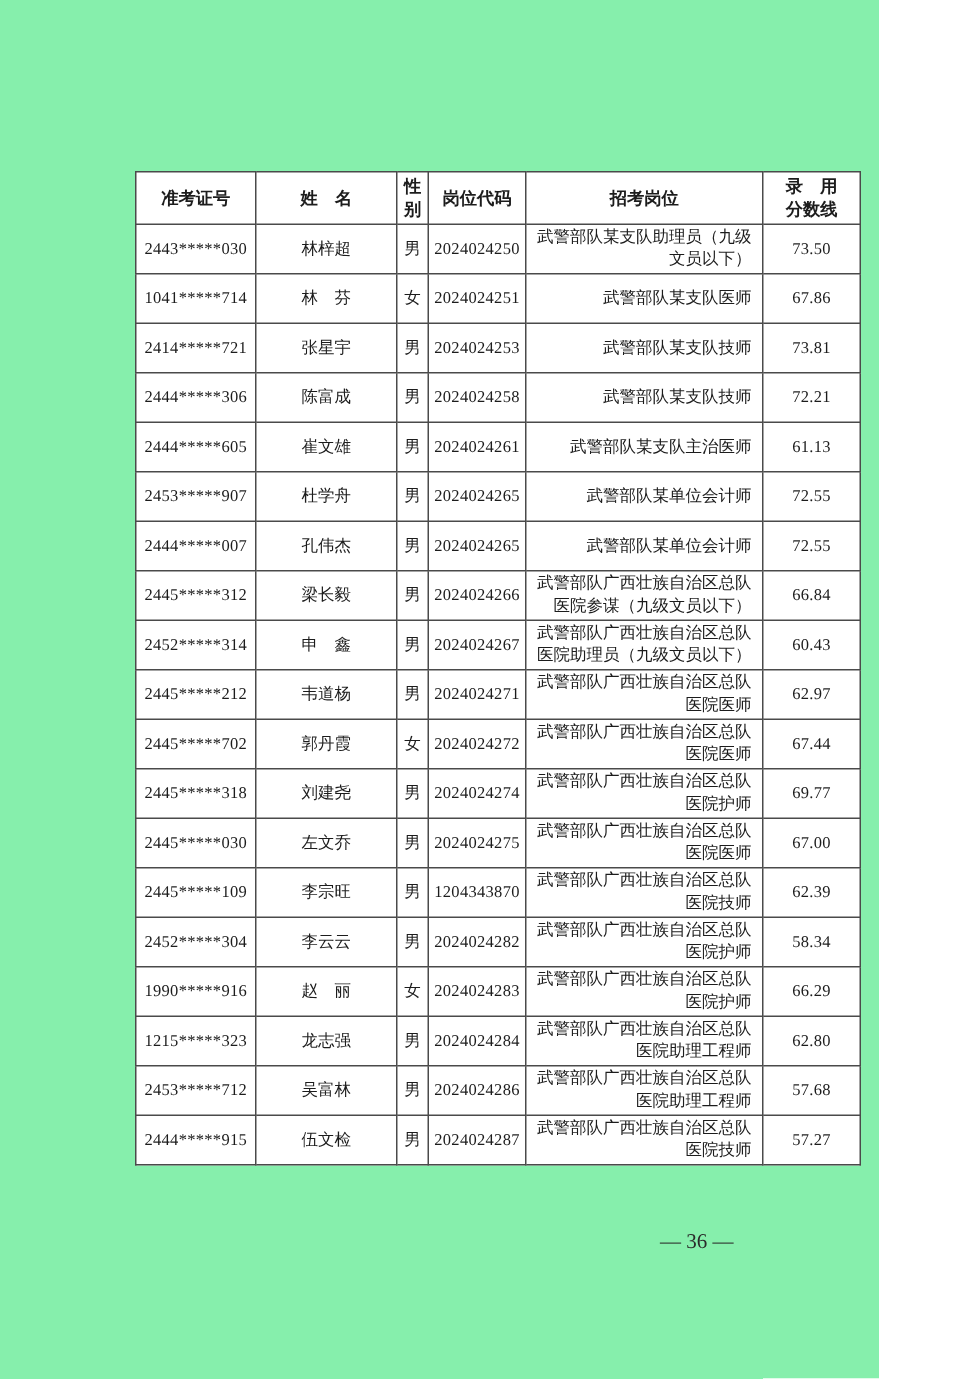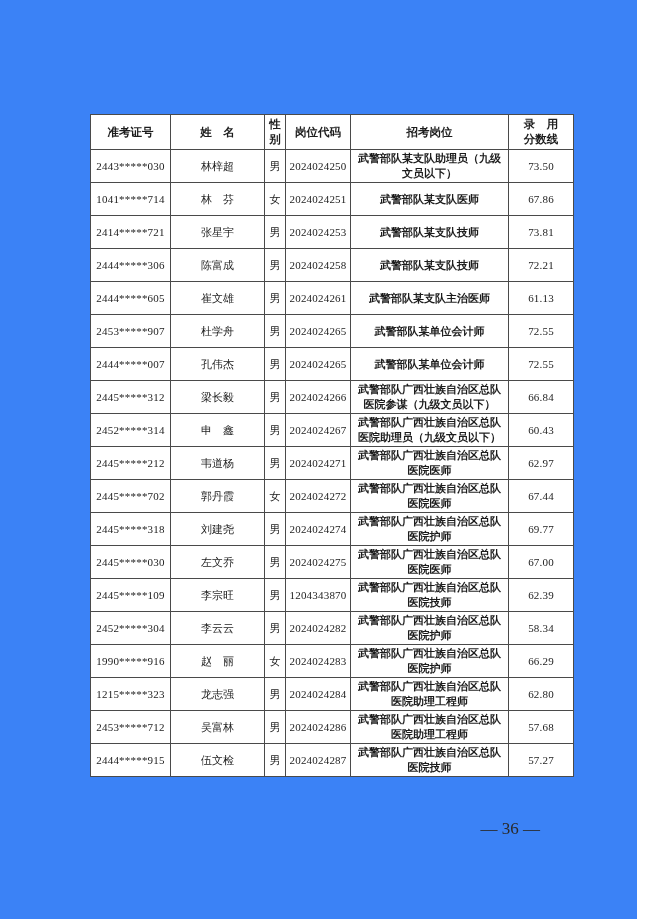--- a/index.html
+++ b/index.html
@@ -1,20 +1,20 @@
 <!DOCTYPE html>
 <html><head>
 <meta charset="utf-8">
 <style>
   html, body { margin: 0; padding: 0; background: #ffffff; }
   .page {
     position: relative;
-    width: 637px;
+    width: 586px;
     height: 919px;
-    background: #3b82f6;
+    background: #86efac;
     overflow: hidden;
     font-family: "Liberation Serif", "DejaVu Serif", serif;
     color: #1c1c1c;
   }
   table.score-table {
     position: absolute;
     left: 90px;
     top: 114px;
     width: 483px;
     border-collapse: collapse;
@@ -37,34 +37,33 @@
     padding: 0 1px;
   }
   .score-table td {
     font-size: 11px;
     line-height: 15px;
     height: 30px;
     text-align: center;
     padding: 0 2px;
   }
   .score-table td.col-position {
-    text-align: center;
+    text-align: right;
     padding: 1px 7px;
-    font-weight: bold;
   }
   .score-table td.col-ticket,
   .score-table td.col-code,
   .score-table td.col-score {
     letter-spacing: 0.2px;
   }
   .page-footer {
     position: absolute;
     top: 821px;
     right: 97px;
-    font-size: 17px;
+    font-size: 14px;
     line-height: 16px;
     color: #2a2a2a;
     font-family: "Liberation Serif", "DejaVu Serif", serif;
   }
 </style>
 </head>
 <body>
 
 <div class="page">
 

